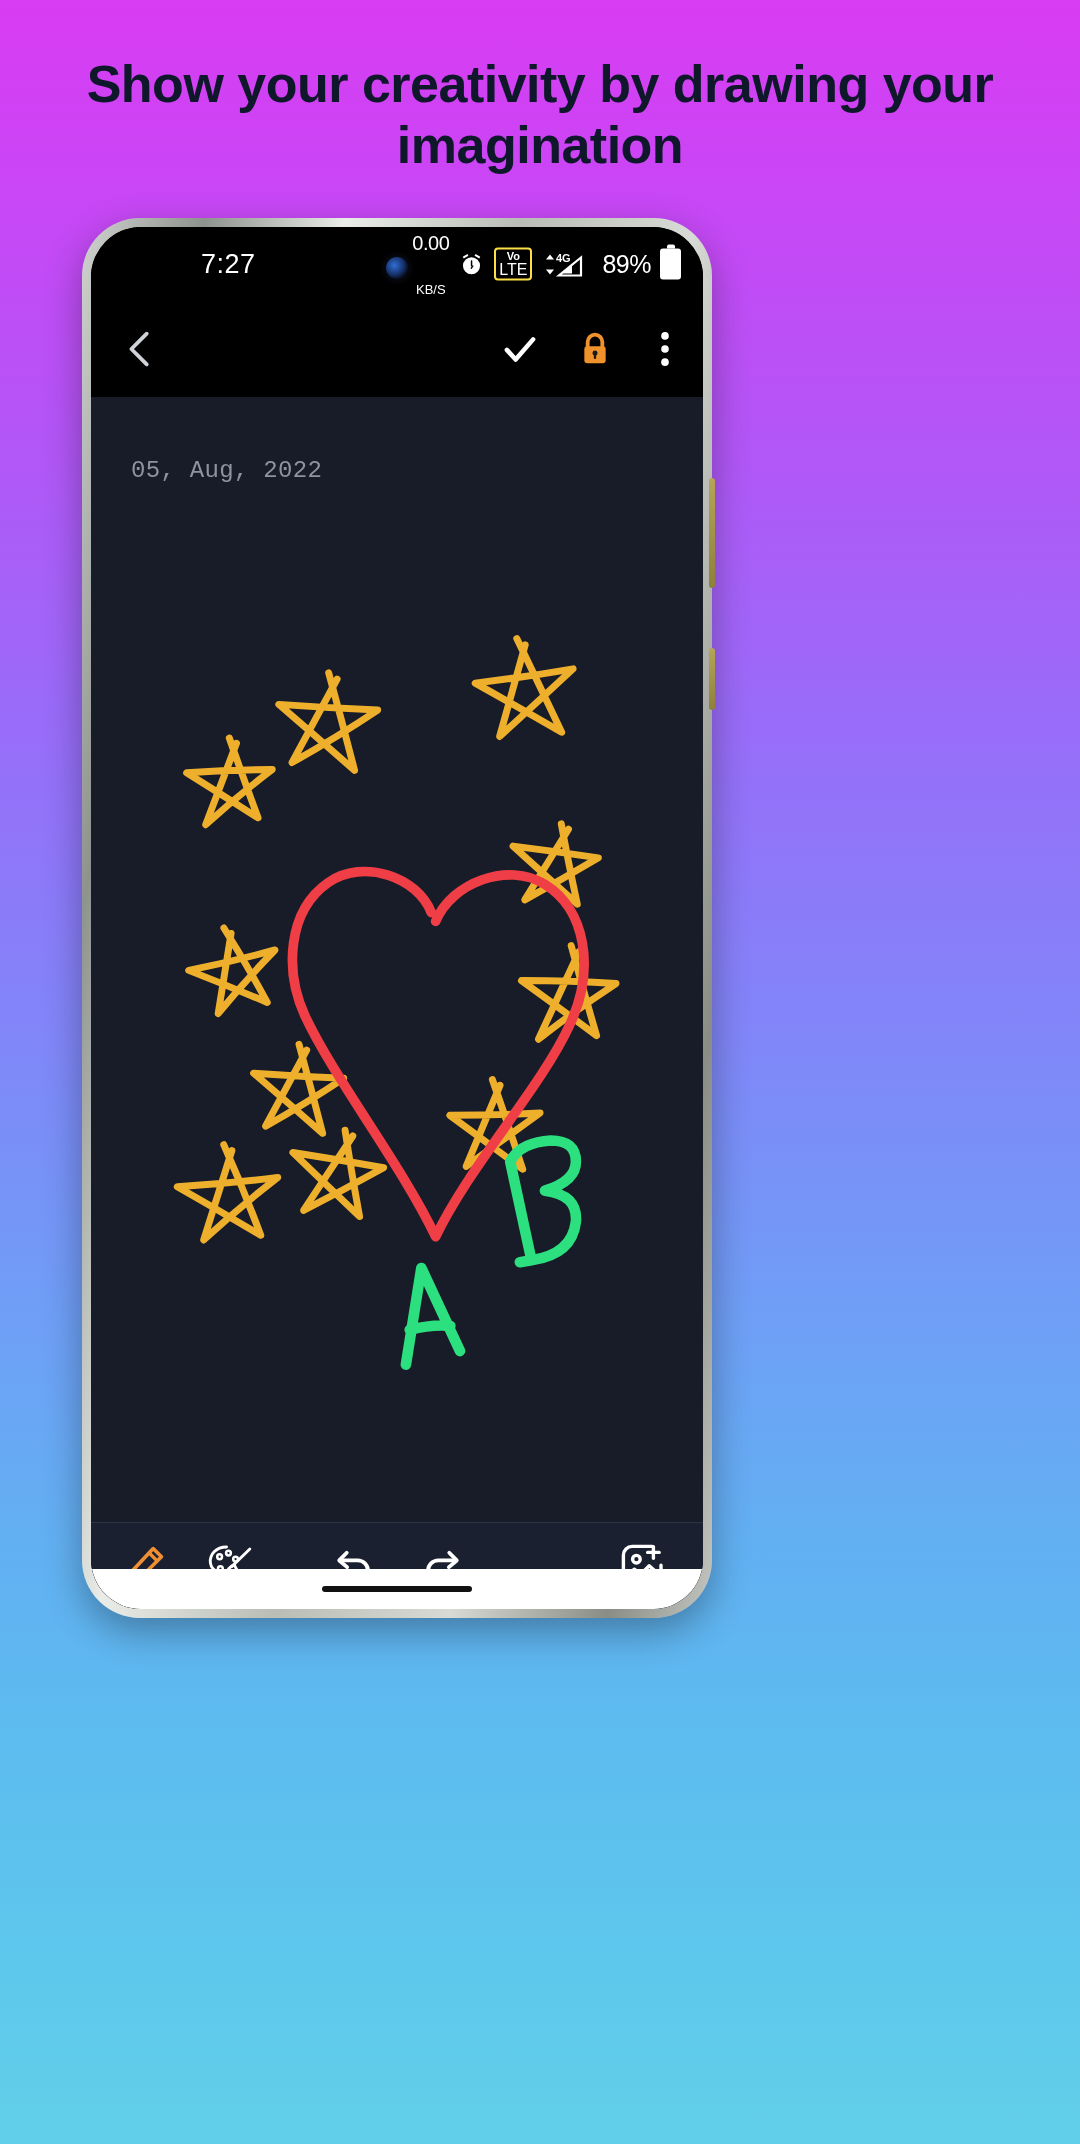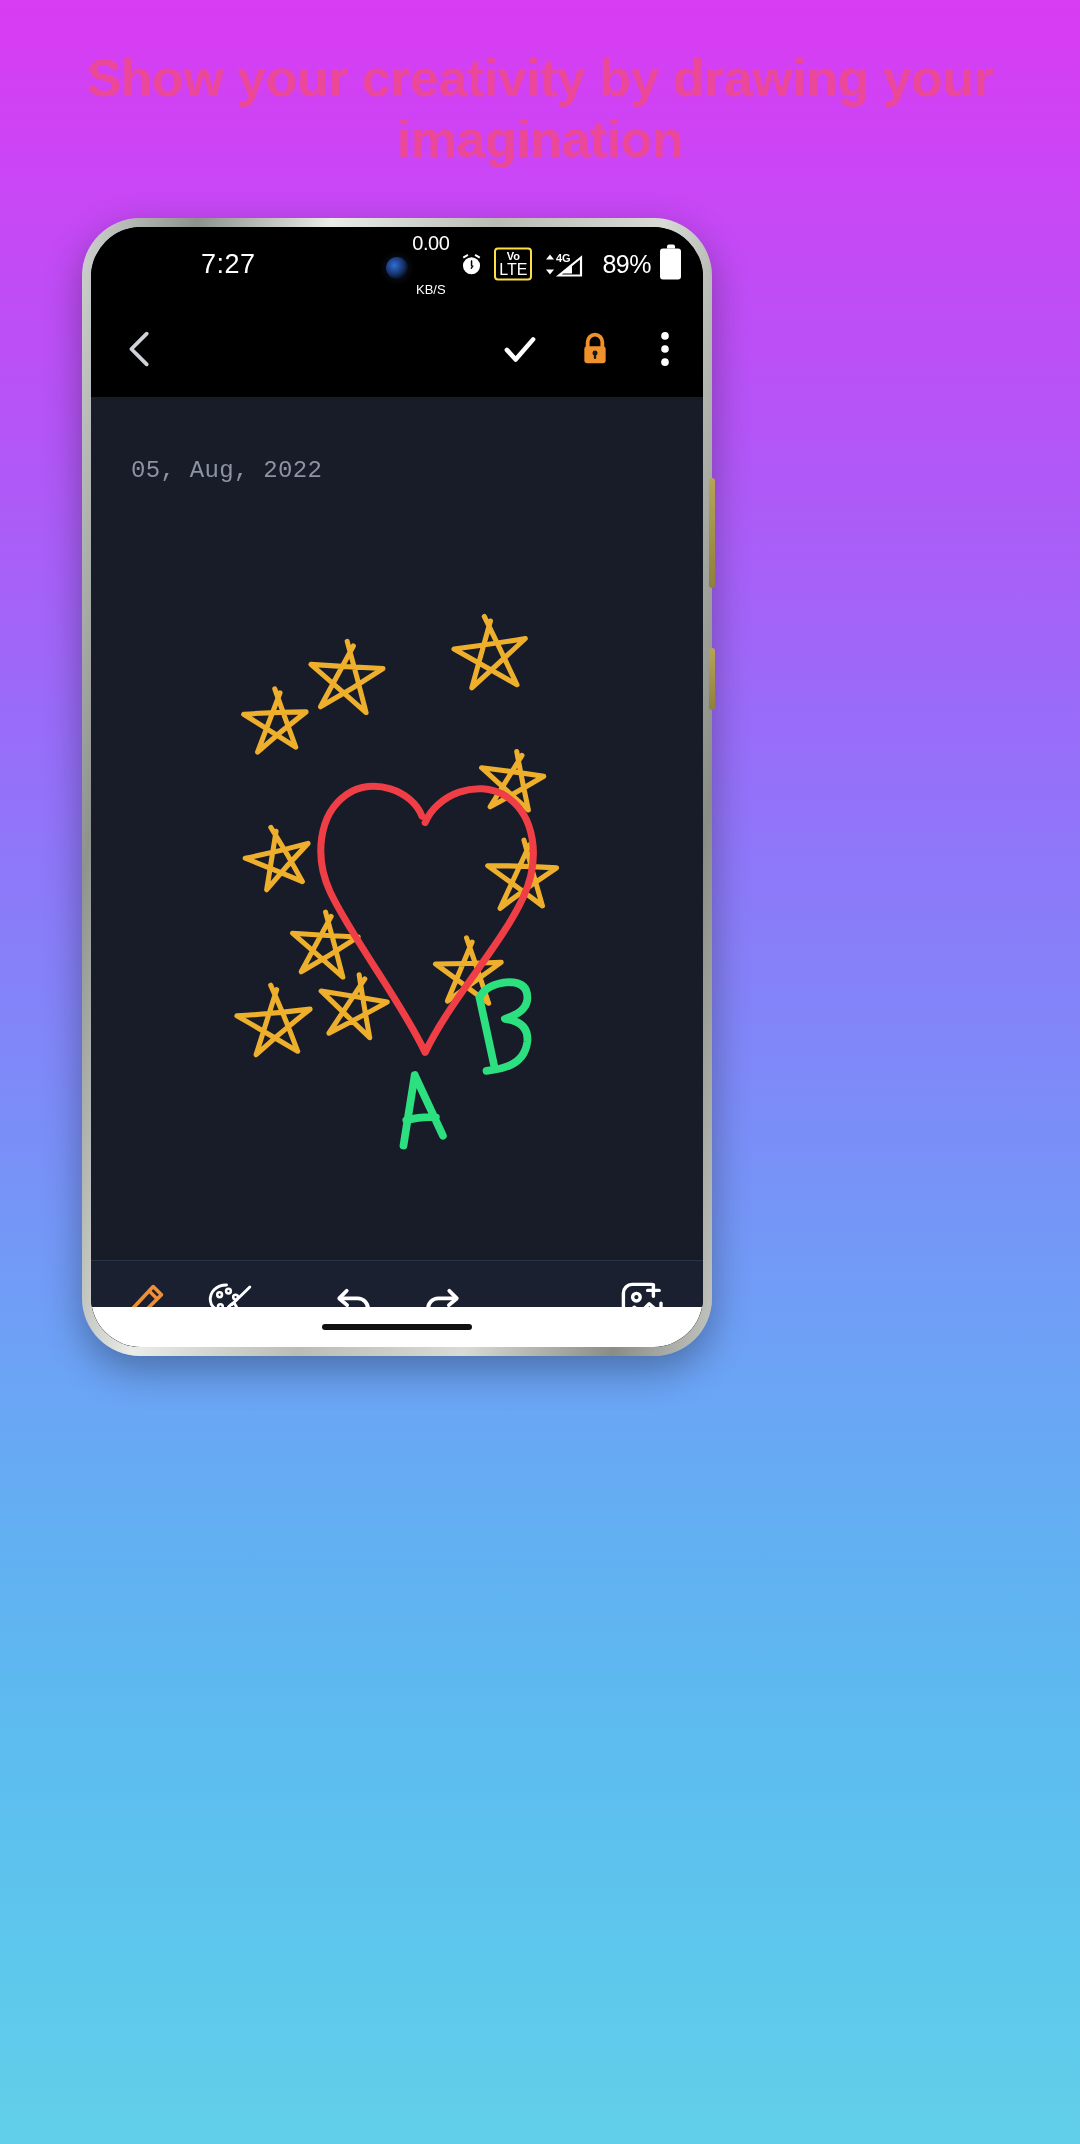--- a/index.html
+++ b/index.html
@@ -5,31 +5,31 @@
   html,body{margin:0;padding:0;}
   body{
     width:1080px;height:2144px;overflow:hidden;
     font-family:"Liberation Sans", sans-serif;
     background:linear-gradient(180deg,#d93cf2 0%,#cc44f5 7%,#b455f7 20%,#9a6bf9 33%,#8b7bf9 42%,#7b8df8 52%,#6ea0f6 62%,#62b0f2 72%,#5cbdef 82%,#5ec8ec 92%,#62cfe9 100%);
     position:relative;
   }
 
   
   .headline{
-    position:absolute;left:0;top:48px;width:1080px;
-    text-align:center;color:#ec4899;
+    position:absolute;left:0;top:54px;width:1080px;
+    text-align:center;color:#0f172a;
     font-size:52px;font-weight:bold;line-height:1.18;
     letter-spacing:-0.5px;
     padding:0 30px;box-sizing:border-box;
   }
 
   
   .phone{
     position:absolute;left:82px;top:218px;
-    width:630px;height:1138px;
+    width:630px;height:1400px;
     border-radius:58px;
     background:linear-gradient(100deg,#cfd2cf 0%,#8f938d 14%,#e9ece7 30%,#b9bdb6 50%,#d8dbd5 70%,#898d86 88%,#c3c6c0 100%);
     padding:9px;box-sizing:border-box;
     box-shadow:0 14px 38px rgba(0,0,0,0.32);
   }
   
   .btn-vol{
     position:absolute;right:-3px;top:260px;width:6px;height:110px;
     background:linear-gradient(180deg,#b6a457,#8e7f3c);border-radius:3px;
   }

